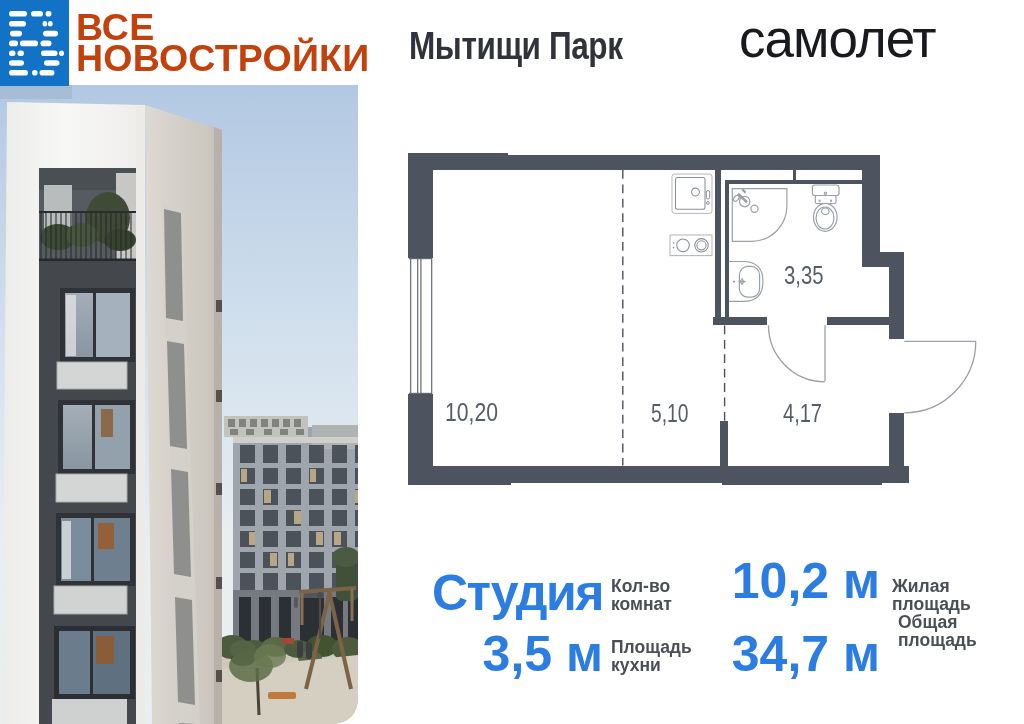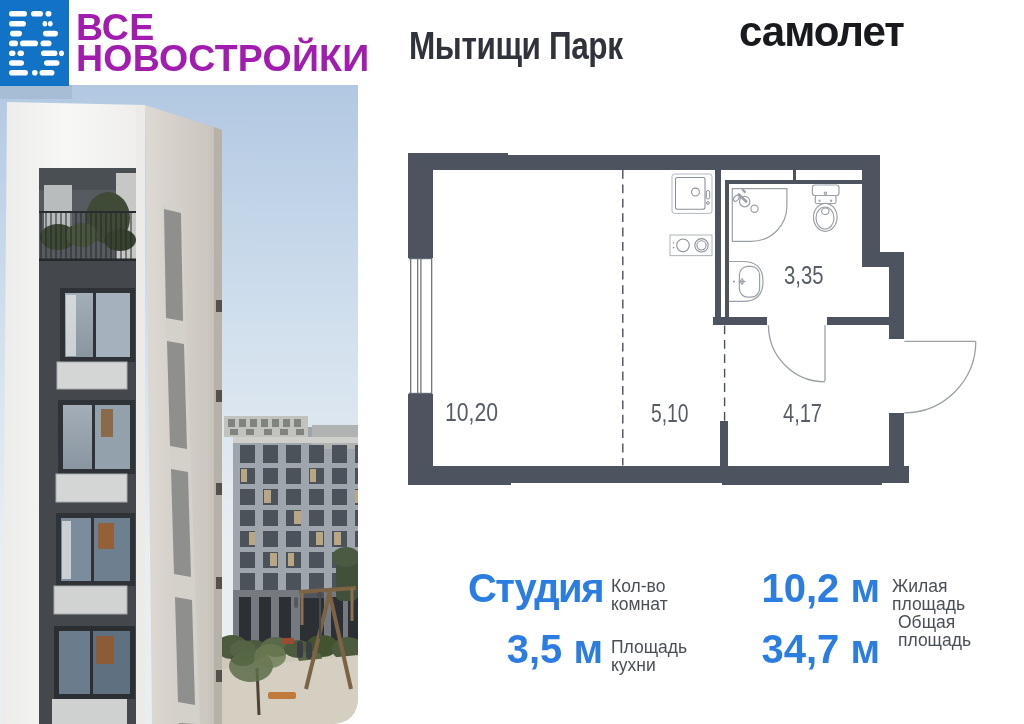--- a/index.html
+++ b/index.html
@@ -1,19 +1,19 @@
 <!DOCTYPE html>
 <html><head><meta charset="utf-8">
 <style>
   html,body{margin:0;padding:0;width:1024px;height:724px;background:#fff;overflow:hidden}
   body{font-family:"Liberation Sans",sans-serif;position:relative}
   .abs{position:absolute}
-  .hdrblue{color:#a21caf;font-weight:bold;font-size:37.5px;line-height:31.2px;letter-spacing:0.2px}
-  .big{color:#2b7de1;font-weight:bold;font-size:40px;white-space:nowrap;line-height:1.15}
-  .lbl{color:#4a4f57;font-size:17.5px;line-height:18px;font-weight:normal}
+  .hdrblue{color:#c2410c;font-weight:bold;font-size:37.5px;line-height:31.2px;letter-spacing:0.2px}
+  .big{color:#2b7de1;font-weight:bold;font-size:50px;white-space:nowrap;line-height:1.15}
+  .lbl{color:#4a4f57;font-size:17.5px;line-height:18px;font-weight:bold}
 </style></head>
 <body>
 
 <svg class="abs" style="left:0;top:0;z-index:5" width="69" height="87" viewBox="0 0 69 87">
   <rect x="0" y="0" width="69" height="86" fill="#1272c5"></rect>
   <g fill="#ffffff">
     <rect x="9" y="11" width="18" height="5.6" rx="2.8"></rect>
     <rect x="31" y="11" width="12" height="5.6" rx="2.8"></rect>
     <rect x="45.5" y="11" width="6" height="5.6" rx="2.8"></rect>
     <rect x="9" y="21" width="17" height="5.6" rx="2.8"></rect>
@@ -30,21 +30,21 @@
     <rect x="59" y="50.4" width="5" height="5.6" rx="2.8"></rect>
     <rect x="9" y="60.2" width="15" height="5.6" rx="2.8"></rect>
     <rect x="44" y="60.2" width="15.5" height="5.6" rx="2.8"></rect>
     <rect x="9" y="70" width="19" height="5.6" rx="2.8"></rect>
     <rect x="32" y="70" width="5.6" height="5.6" rx="2.8"></rect>
     <rect x="39.5" y="70" width="15" height="5.6" rx="2.8"></rect>
   </g>
 </svg>
 <div class="abs hdrblue" style="left:76px;top:12px">ВСЕ<br>НОВОСТРОЙКИ</div>
 <div class="abs" style="left:409px;top:25px;font-size:38px;font-weight:bold;color:#30333b;letter-spacing:-0.5px;transform:scaleX(0.83);transform-origin:left top">Мытищи&nbsp;Парк</div>
-<div class="abs" style="left:739px;top:8px;font-size:42px;font-weight:bold;color:#191a1d;letter-spacing:-1px">самолет</div>
+<div class="abs" style="left:739px;top:8px;font-size:53px;font-weight:normal;color:#191a1d;letter-spacing:-1px">самолет</div>
 
 <svg id="photo" class="abs" style="left:0;top:85px" width="358" height="639" viewBox="0 0 358 639">
  <defs>
   <linearGradient id="sky" x1="0" y1="0" x2="0" y2="1">
    <stop offset="0" stop-color="#b2c8e2"></stop>
    <stop offset="0.40" stop-color="#d3e1ee"></stop>
    <stop offset="0.72" stop-color="#e9eef1"></stop>
   </linearGradient>
   <linearGradient id="front" x1="0" y1="0" x2="1" y2="0">
    <stop offset="0" stop-color="#ececea"></stop>
@@ -360,18 +360,18 @@
   <g fill="#575d66" font-family="Liberation Sans, sans-serif" font-size="25">
     <text x="445" y="421" textLength="53" lengthAdjust="spacingAndGlyphs">10,20</text>
     <text x="651" y="421.5" textLength="37.5" lengthAdjust="spacingAndGlyphs">5,10</text>
     <text x="783" y="422" textLength="39" lengthAdjust="spacingAndGlyphs">4,17</text>
     <text x="784" y="284" textLength="39.5" lengthAdjust="spacingAndGlyphs">3,35</text>
   </g>
 </svg>
 
 <div class="abs big" style="right:421px;top:565px;letter-spacing:-1.5px">Студия</div>
 <div class="abs big" style="right:421px;top:626px">3,5 м</div>
-<div class="abs big" style="right:144px;top:565px">10,2 м</div>
+<div class="abs big" style="right:144px;top:553px">10,2 м</div>
 <div class="abs big" style="right:144px;top:626px">34,7 м</div>
 <div class="abs lbl" style="left:611px;top:577px">Кол-во<br>комнат</div>
 <div class="abs lbl" style="left:611px;top:638px">Площадь<br>кухни</div>
 <div class="abs lbl" style="left:892px;top:577px">Жилая<br>площадь</div>
 <div class="abs lbl" style="left:898px;top:613px">Общая<br>площадь</div>
 
 </body></html>

